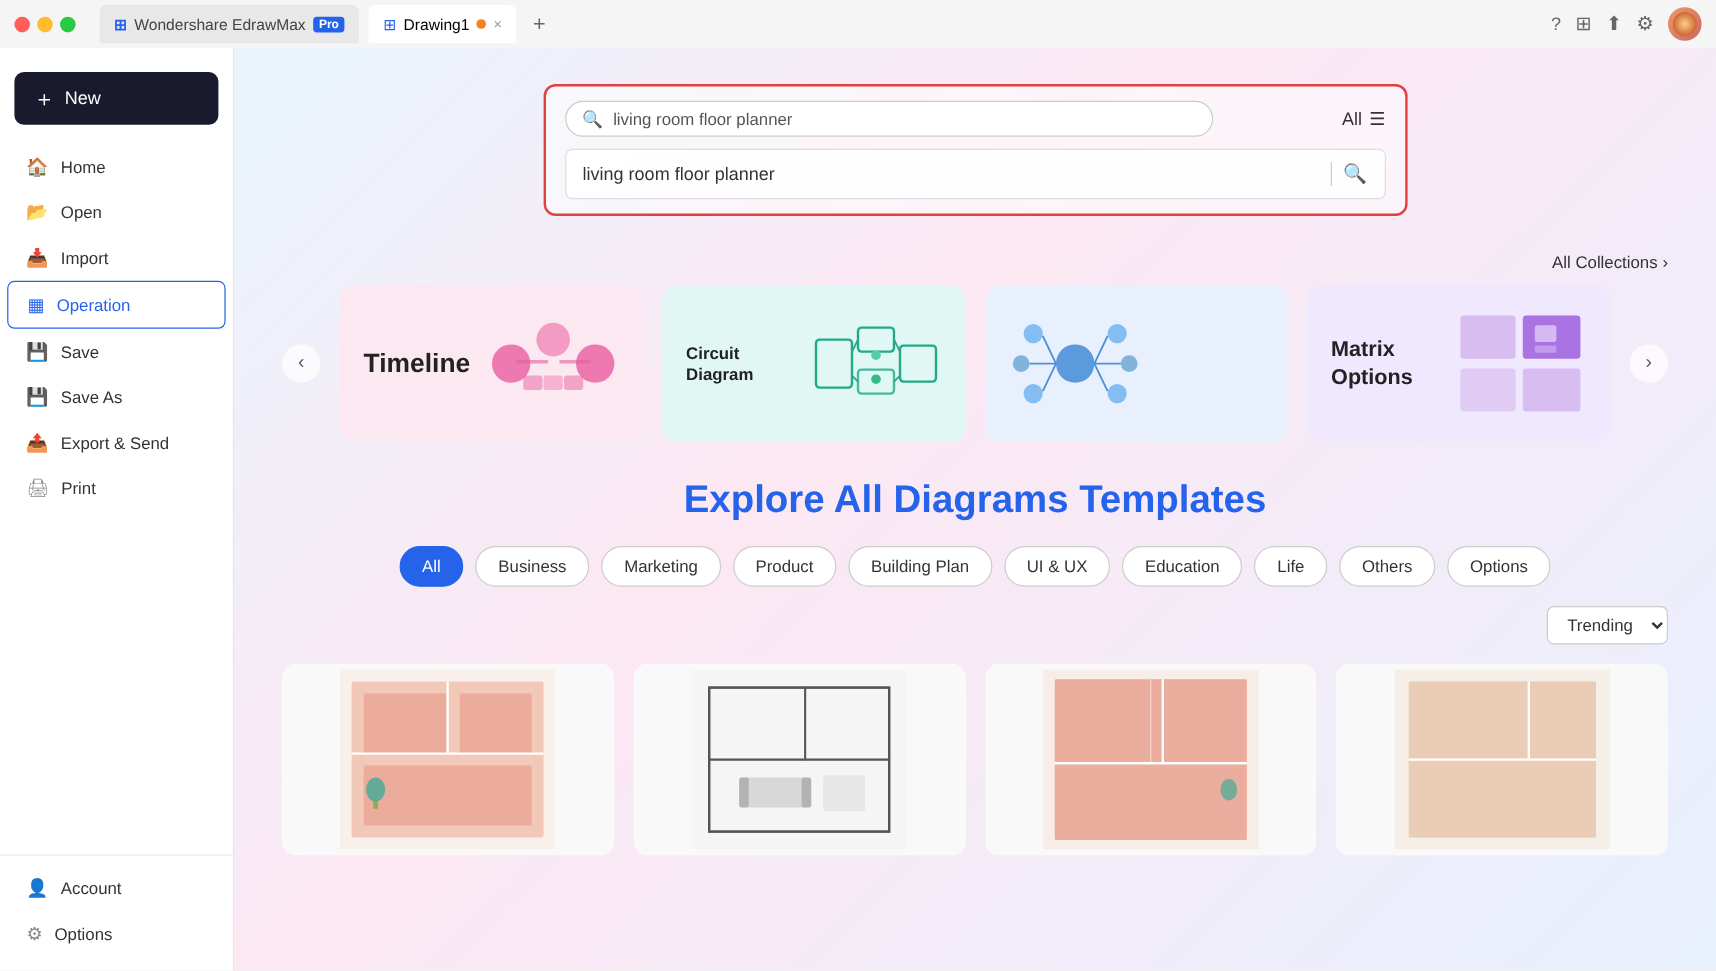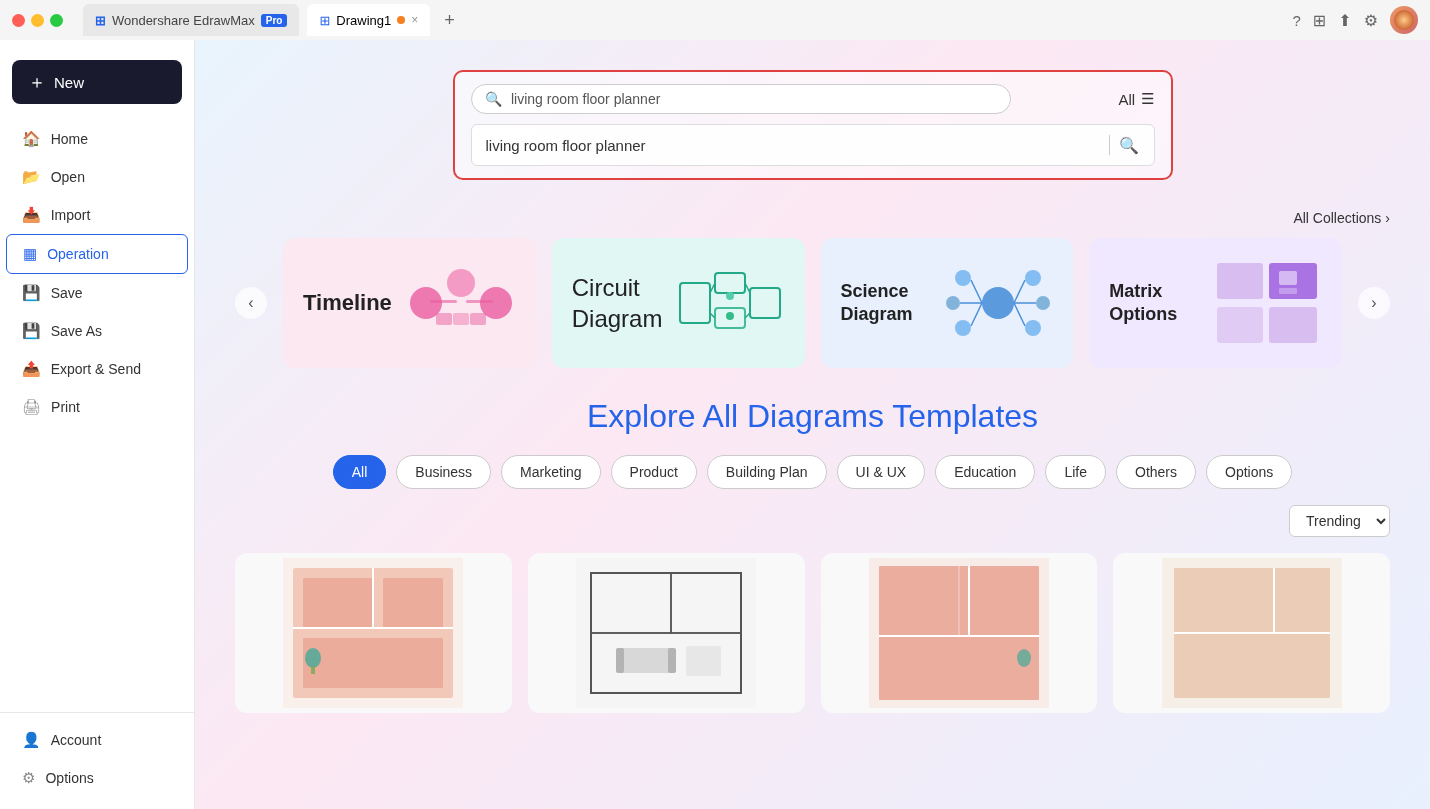--- a/index.html
+++ b/index.html
@@ -169,21 +169,21 @@
       min-height: 120px;
       overflow: hidden;
     }
     .card-pink { background: #fce8f0; }
     .card-teal { background: #e0f7f4; }
     .card-blue { background: #e8f0fe; }
     .card-purple { background: #f0e8fe; }
 
     
     .explore-section { padding: 10px 40px; }
-    .explore-title { text-align: center; font-size: 32px; font-weight: 400; color: #111; margin-bottom: 20px; }
+    .explore-title { text-align: center; font-size: 32px; font-weight: 700; color: #111; margin-bottom: 20px; }
     .explore-title span { color: #2563eb; }
     .filter-tags { display: flex; flex-wrap: wrap; gap: 10px; justify-content: center; margin-bottom: 16px; }
     .filter-tag {
       padding: 8px 18px;
       border-radius: 20px;
       border: 1.5px solid #ccc;
       background: #fff;
       font-size: 14px;
       color: #333;
       cursor: pointer;
@@ -363,39 +363,38 @@
               <rect x="24" y="42" width="27" height="3" rx="1.5" fill="#e85da0" opacity="0.6"></rect>
               <rect x="60" y="42" width="27" height="3" rx="1.5" fill="#e85da0" opacity="0.6"></rect>
               <rect x="30" y="55" width="16" height="12" rx="2" fill="#e85da0" opacity="0.5"></rect>
               <rect x="47" y="55" width="16" height="12" rx="2" fill="#f07bb0" opacity="0.5"></rect>
               <rect x="64" y="55" width="16" height="12" rx="2" fill="#e85da0" opacity="0.5"></rect>
             </svg>
           </div>
         </div>
 
         <div class="template-card card-teal">
-          <div style="font-size:24px;font-weight:400;color:#222;max-width:110px;line-height:1.3;">Circuit Diagram</div>
+          <div style="font-size:14px;font-weight:700;color:#222;max-width:110px;line-height:1.3;">Circuit Diagram</div>
           <div style="width:110px;height:90px;">
             <svg width="110" height="90" viewBox="0 0 110 90">
               <rect x="5" y="25" width="30" height="40" rx="3" fill="none" stroke="#22aa88" stroke-width="2"></rect>
               <rect x="40" y="15" width="30" height="20" rx="3" fill="none" stroke="#22aa88" stroke-width="2"></rect>
               <rect x="40" y="50" width="30" height="20" rx="3" fill="none" stroke="#44bb99" stroke-width="2"></rect>
               <rect x="75" y="30" width="30" height="30" rx="3" fill="none" stroke="#22aa88" stroke-width="2"></rect>
               <line x1="35" y1="35" x2="40" y2="25" stroke="#22aa88" stroke-width="1.5"></line>
               <line x1="35" y1="55" x2="40" y2="60" stroke="#22aa88" stroke-width="1.5"></line>
               <line x1="70" y1="25" x2="75" y2="35" stroke="#22aa88" stroke-width="1.5"></line>
               <line x1="70" y1="60" x2="75" y2="55" stroke="#22aa88" stroke-width="1.5"></line>
               <circle cx="55" cy="38" r="4" fill="#55ccaa"></circle>
               <circle cx="55" cy="58" r="4" fill="#33bb88"></circle>
             </svg>
           </div>
         </div>
 
         <div class="template-card card-blue">
-          <div style="font-size:18px;font-weight:700;color:#222;max-width:110px;line-height:1.3;">Science Diagram</div>
           <div style="width:110px;height:90px;">
             <svg width="110" height="90" viewBox="0 0 110 90">
               <circle cx="55" cy="45" r="16" fill="#4a90d9" opacity="0.9"></circle>
               <circle cx="20" cy="20" r="8" fill="#6ab0ee" opacity="0.8"></circle>
               <circle cx="90" cy="20" r="8" fill="#6ab0ee" opacity="0.8"></circle>
               <circle cx="20" cy="70" r="8" fill="#6ab0ee" opacity="0.8"></circle>
               <circle cx="90" cy="70" r="8" fill="#6ab0ee" opacity="0.8"></circle>
               <circle cx="10" cy="45" r="7" fill="#5599cc" opacity="0.7"></circle>
               <circle cx="100" cy="45" r="7" fill="#5599cc" opacity="0.7"></circle>
               <line x1="39" y1="45" x2="28" y2="22" stroke="#4a90d9" stroke-width="1.5"></line>

